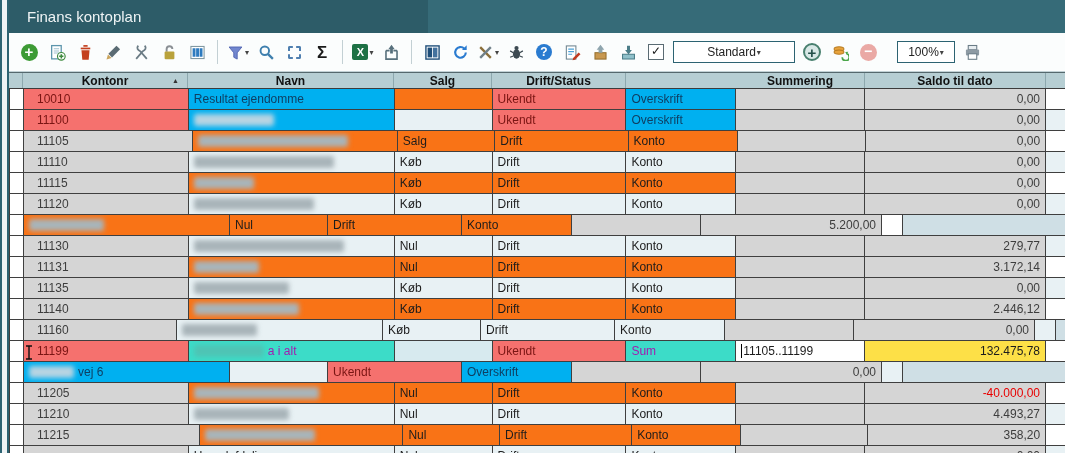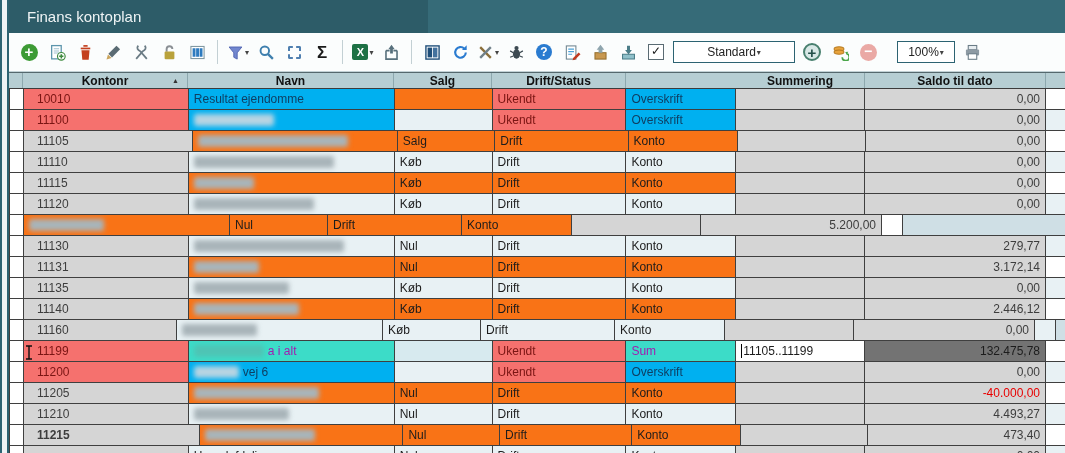--- a/index.html
+++ b/index.html
@@ -47,21 +47,21 @@
   .sortarrow{position:absolute;right:8px;top:4px;font-size:7px;color:#333}
   .row{display:flex;height:21px;border-bottom:1px solid #3f3f3f;box-sizing:border-box;border-left:1px solid #3f3f3f}
   .cell{box-sizing:border-box;border-right:1px solid #3f3f3f;font-size:12px;display:flex;
         align-items:center;padding:0 5px;overflow:hidden;white-space:nowrap;color:#1c1c1c}
   .r0{background:#f97316}.r1{background:#e8f1f4}
   .c-sel{background:#fff}
   .c-gray{background:#d5d5d5;color:#3d3d3d}
   .c-red{background:#f5716e;color:#7a1513}
   .c-cyan{background:#00b0f0;color:#0e3f63}
   .c-teal{background:#3cdcc8;color:#a21caf}
-  .c-sumsaldo{background:#737373}
+  .c-sumsaldo{background:#fde047}
   .c-momssum{background:#d7eaef}
   .c-white{background:#ffffff}
   .num{justify-content:flex-end}
   .neg{color:#e80000}
   .knr{padding-left:13px}
   .blurbar{height:12px;border-radius:2px;filter:blur(2.5px);flex:0 0 auto;margin-right:4px}
   .tcaret{width:1px;height:14px;background:#000;flex:0 0 auto;margin-right:1px}
   .ibeam{position:absolute;left:24px;top:345px;z-index:3}
 </style>
 </head>
@@ -431,21 +431,20 @@
         <div class="cell c-teal" style="width: 110px;">Sum</div>
         <div class="cell c-white" style="width: 129px;">
           <span class="tcaret"></span>
           <span>11105..11199</span>
         </div>
         <div class="cell c-sumsaldo num" style="width: 181px;">132.475,78</div>
         <div class="cell c-white" style="width: 21px;"></div>
       </div>
       <div class="row">
         <div class="cell c-sel" style="width: 14px;"></div>
-        <div class="cell c-red knr" style="width: 165px;">11200</div>
         <div class="cell c-cyan" style="width: 206px;">
           <span class="blurbar" style="width: 45px; background: rgb(183, 212, 226);"></span>
           <span>vej 6</span>
         </div>
         <div class="cell r1" style="width: 98px;"></div>
         <div class="cell c-red" style="width: 134px;">Ukendt</div>
         <div class="cell c-cyan" style="width: 110px;">Overskrift</div>
         <div class="cell c-gray" style="width: 129px;"></div>
         <div class="cell c-gray num" style="width: 181px;">0,00</div>
         <div class="cell r1" style="width: 21px;"></div>
@@ -471,29 +470,29 @@
         </div>
         <div class="cell r1" style="width: 98px;">Nul</div>
         <div class="cell r1" style="width: 134px;">Drift</div>
         <div class="cell r1" style="width: 110px;">Konto</div>
         <div class="cell c-gray" style="width: 129px;"></div>
         <div class="cell c-gray num" style="width: 181px;">4.493,27</div>
         <div class="cell r1" style="width: 21px;"></div>
       </div>
       <div class="row">
         <div class="cell c-sel" style="width: 14px;"></div>
-        <div class="cell c-gray knr" style="width: 179px; font-weight: bold;">11215</div>
+        <div class="cell c-gray knr" style="width: 179px;">11215</div>
         <div class="cell r0" style="width: 206px;">
           <span class="blurbar" style="width: 110px; background: rgb(168, 180, 185);"></span>
         </div>
         <div class="cell r0" style="width: 98px;">Nul</div>
         <div class="cell r0" style="width: 134px;">Drift</div>
         <div class="cell r0" style="width: 110px;">Konto</div>
         <div class="cell c-gray" style="width: 129px;"></div>
-        <div class="cell c-gray num" style="width: 181px;">473,40</div>
+        <div class="cell c-gray num" style="width: 181px;">358,20</div>
         <div class="cell c-white" style="width: 21px;"></div>
       </div>
       <div class="row">
         <div class="cell c-sel" style="width: 14px;"></div>
         <div class="cell c-gray knr" style="width: 165px;"></div>
         <div class="cell r1" style="width: 206px;">
           <span>Hovedafdeling</span>
         </div>
         <div class="cell r1" style="width: 98px;">Nul</div>
         <div class="cell r1" style="width: 134px;">Drift</div>

